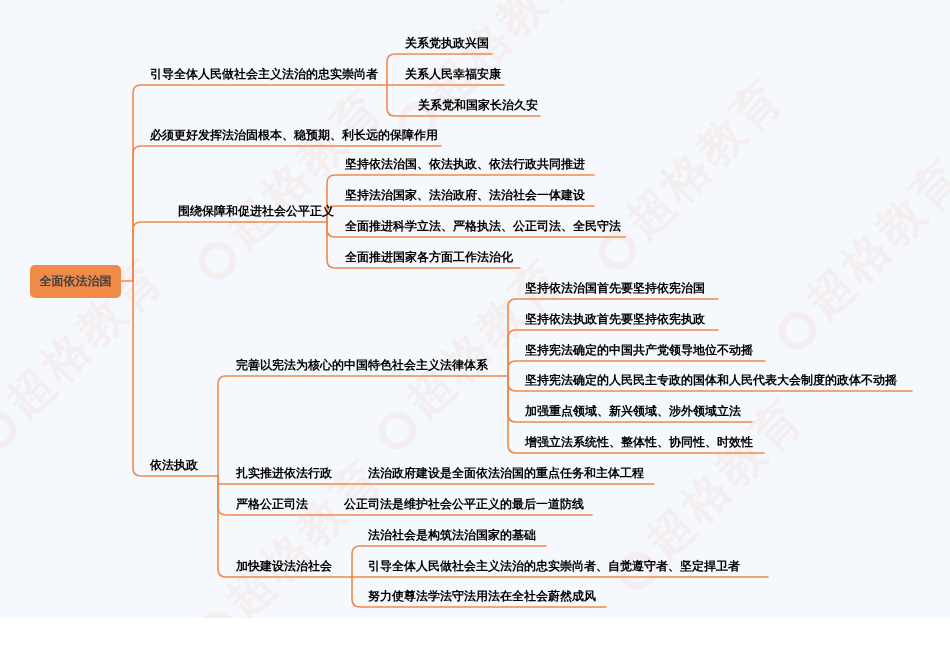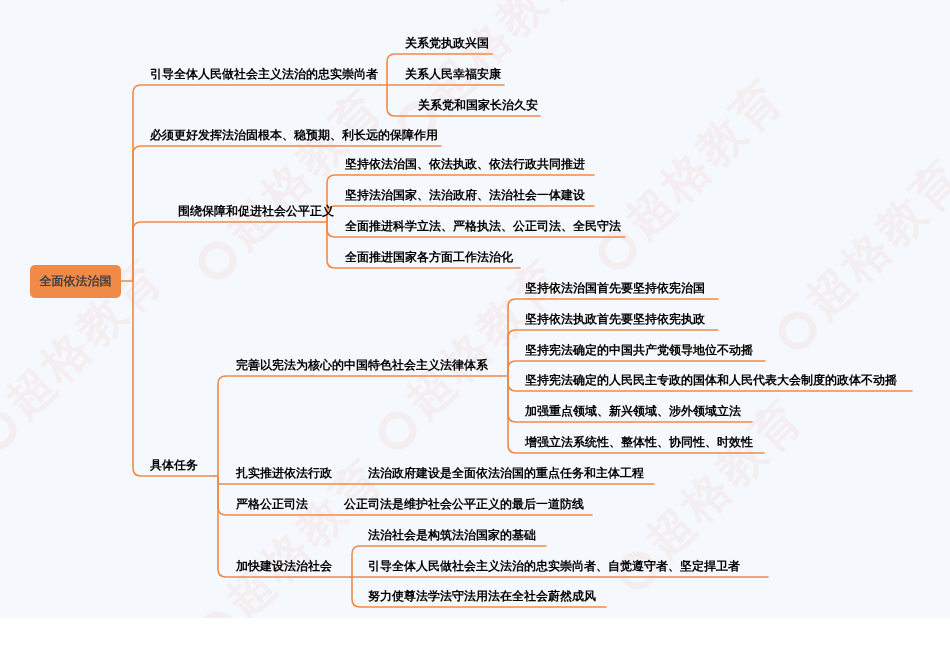--- a/index.html
+++ b/index.html
@@ -91,21 +91,21 @@
     </g>
   </svg>
 
   <div class="root">
       <span>全面依法治国</span>
     </div>
 
   <div class="node" style="left:150px;top:66px;">引导全体人民做社会主义法治的忠实崇尚者</div>
   <div class="node" style="left:150px;top:127px;">必须更好发挥法治固根本、稳预期、利长远的保障作用</div>
   <div class="node" style="left:150px;top:203px;padding-left:28px;">围绕保障和促进社会公平正义</div>
-  <div class="node" style="left:150px;top:457px;">具体任务</div>
+  <div class="node" style="left:150px;top:457px;">依法执政</div>
 
   <div class="node" style="left:405px;top:35px;">关系党执政兴国</div>
   <div class="node" style="left:405px;top:66px;">关系人民幸福安康</div>
   <div class="node" style="left:418px;top:97px;">关系党和国家长治久安</div>
 
   <div class="node" style="left:345px;top:156px;">坚持依法治国、依法执政、依法行政共同推进</div>
   <div class="node" style="left:345px;top:187px;">坚持法治国家、法治政府、法治社会一体建设</div>
   <div class="node" style="left:345px;top:218px;">全面推进科学立法、严格执法、公正司法、全民守法</div>
   <div class="node" style="left:345px;top:249px;">全面推进国家各方面工作法治化</div>
 

